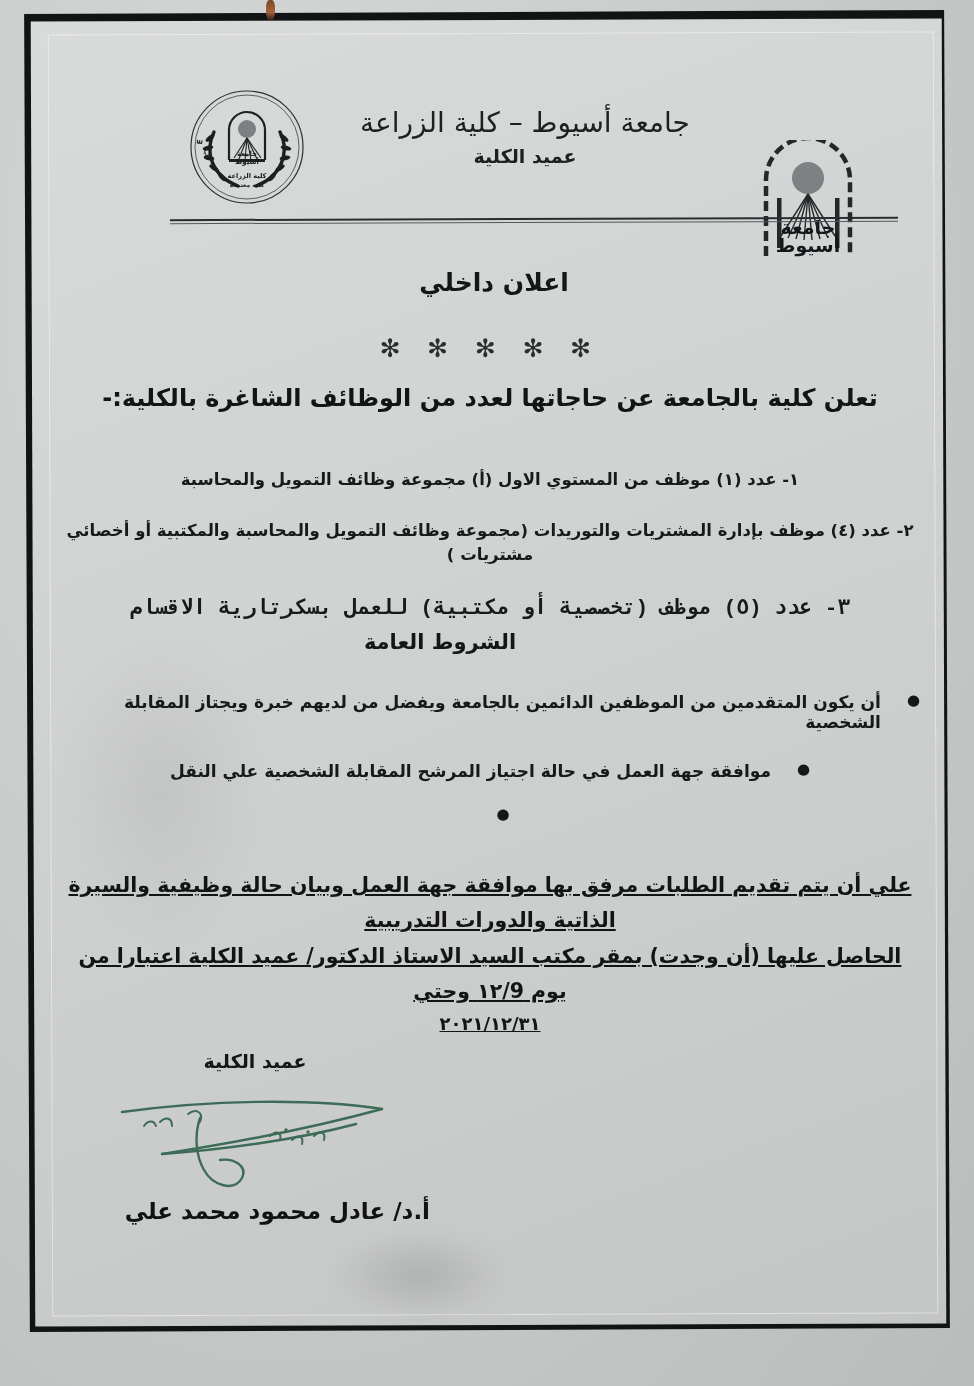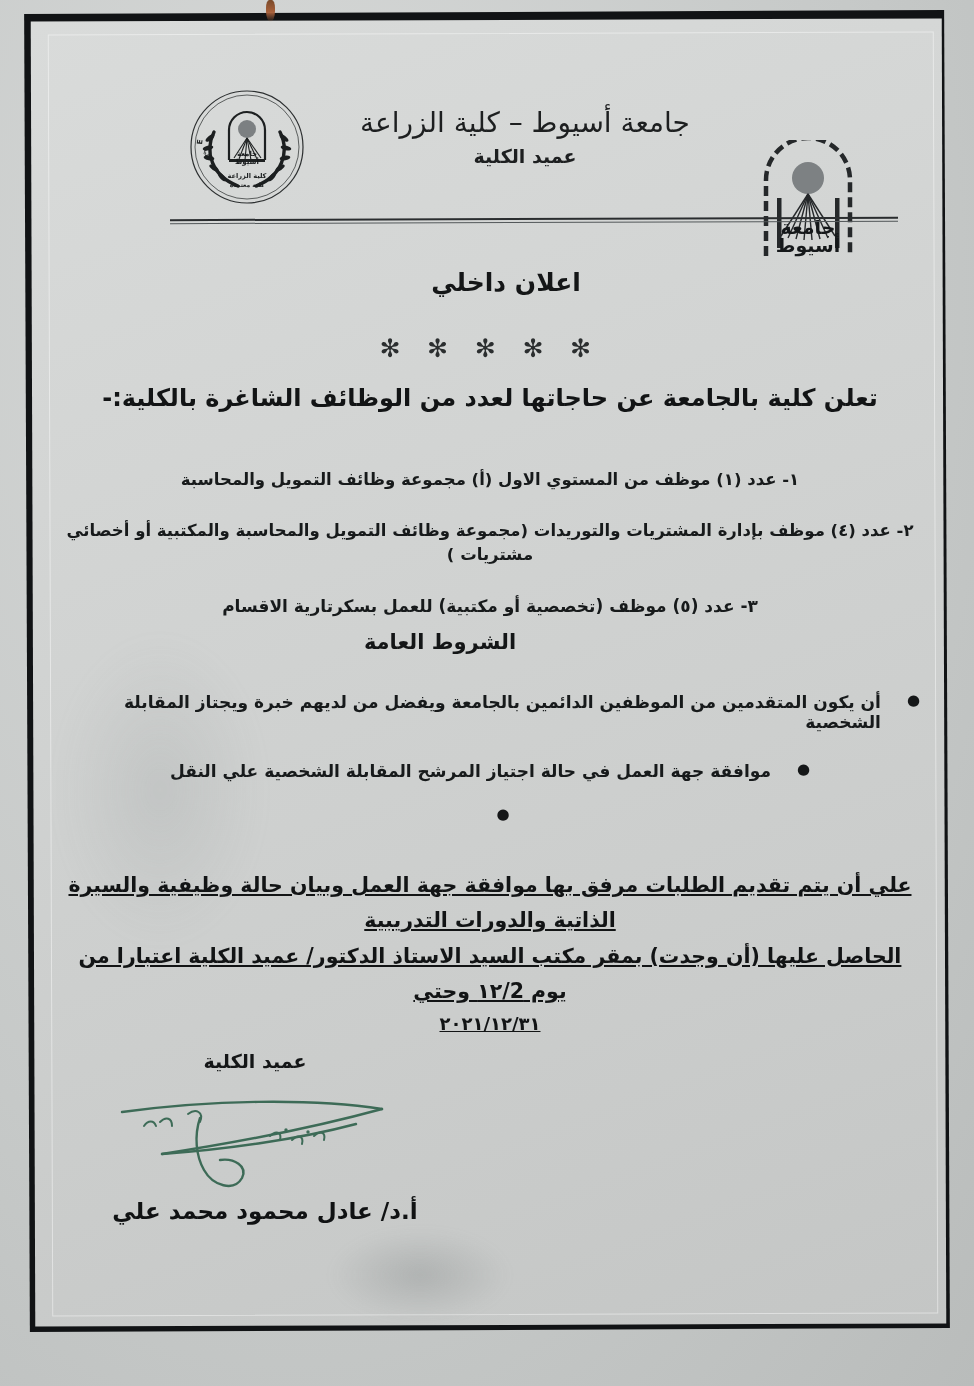--- a/index.html
+++ b/index.html
@@ -117,21 +117,21 @@
     left: 0; width: 100%;
     height: 2px;
     background: #2a2d2f;
   }
   .rule-double::before { top: 0; }
   .rule-double::after  { top: 4px; height: 1px; background: #53585a; }
 
   
   .title-main {
     position: absolute;
-    left: 16px; top: 238px;
+    left: 4px; top: 238px;
     width: 860px;
     text-align: center;
     font-size: 25px;
     font-weight: bold;
     color: #141617;
     letter-spacing: 0.5px;
   }
   .stars {
     position: absolute;
     left: 0; top: 304px;
@@ -160,21 +160,21 @@
   .job {
     font-size: 17px;
     font-weight: bold;
     color: #171a1b;
     line-height: 1.45;
     text-align: center;
     margin-bottom: 27px;
   }
   .job-1 { font-size: 16.5px; }
   .job-2 { font-size: 16.5px; }
-  .job-3 { font-size: 17px; }
+  .job-3 { font-size: 21px; font-family: Liberation Mono, monospace; }
 
   .conditions-title {
     position: absolute;
     left: 0; top: 600px;
     width: 860px;
     text-align: center;
     padding-right: 100px;
     box-sizing: border-box;
     font-size: 21px;
     font-weight: bold;
@@ -241,21 +241,20 @@
   }
   .sign-ink {
     position: absolute;
     left: 0; top: 24px;
     width: 360px; height: 130px;
   }
   .sign-name {
     position: absolute;
     left: 0; top: 148px;
     width: 330px;
-    text-align: center;
     font-size: 23px;
     font-weight: bold;
     color: #101213;
   }
 </style>
 </head>
 <body>
 
 <div id="page">
 
@@ -371,21 +370,21 @@
         <span class="bullet-dot">●</span>
         <span class="bullet-text">موافقة جهة العمل في حالة اجتياز المرشح المقابلة الشخصية علي النقل</span>
       </div>
       <div class="bullet-row">
         <span class="bullet-dot">●</span>
       </div>
     </div>
 
     <div class="closing">
       <div>علي أن يتم تقديم الطلبات مرفق بها موافقة جهة العمل وبيان حالة وظيفية والسيرة الذاتية والدورات التدريبية</div>
-      <div>الحاصل عليها (أن وجدت) بمقر مكتب السيد الاستاذ الدكتور/ عميد الكلية اعتبارا من يوم ١٢/2 وحتي</div>
+      <div>الحاصل عليها (أن وجدت) بمقر مكتب السيد الاستاذ الدكتور/ عميد الكلية اعتبارا من يوم ١٢/9 وحتي</div>
       <div class="closing-date">٢٠٢١/١٢/٣١</div>
     </div>
 
     <div class="sign-block">
       <div class="sign-title">عميد الكلية</div>
 
       <div class="sign-ink">
         <svg viewBox="0 0 360 130" width="360" height="130">
           <g fill="none" stroke="#3d6b57" stroke-width="2.4" stroke-linecap="round" stroke-linejoin="round">
 

